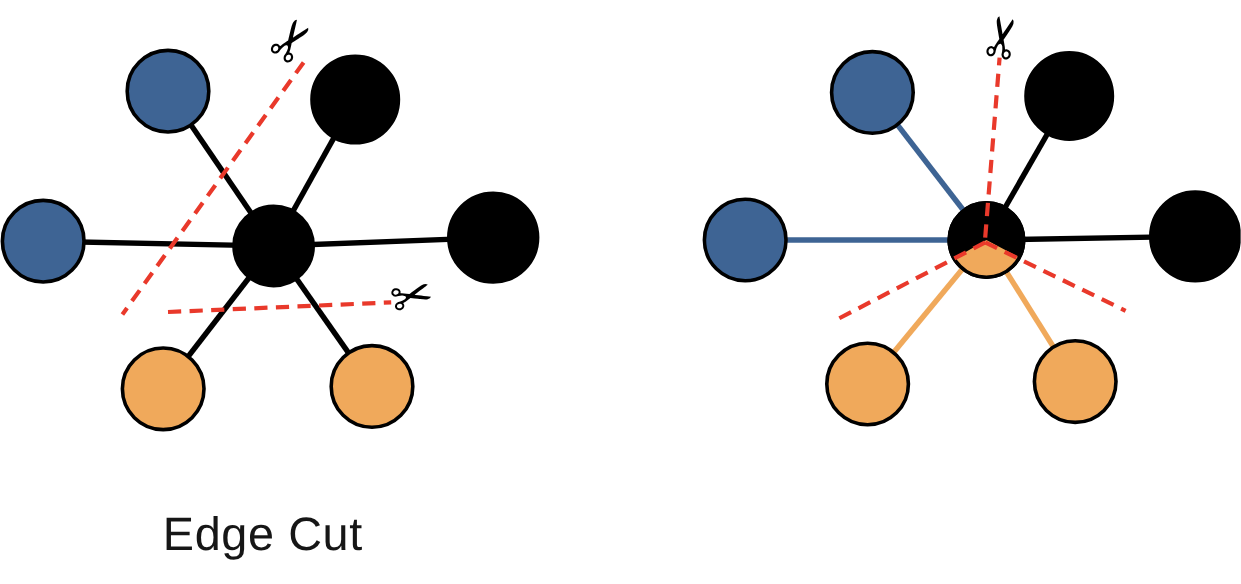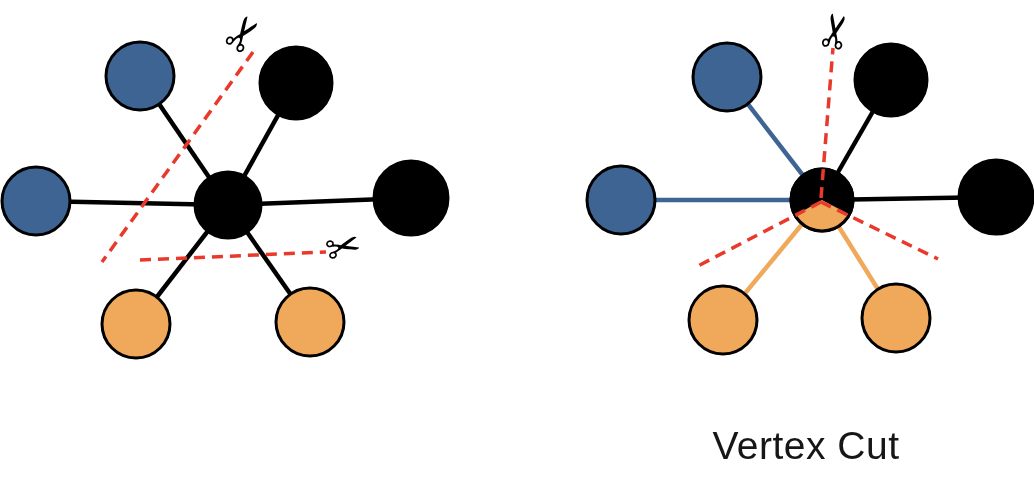--- a/index.html
+++ b/index.html
@@ -76,14 +76,14 @@
       <circle cx="822" cy="200" r="31" fill="none" stroke-width="3" stroke="#000000"></circle>
 
       <line x1="821" y1="198" x2="833" y2="48" stroke-width="3.5" stroke-dasharray="11 7" stroke="#e9392b"></line>
       <line x1="821" y1="202" x2="696" y2="267" stroke-width="3.5" stroke-dasharray="11 7" stroke="#e9392b"></line>
       <line x1="821" y1="202" x2="938" y2="259" stroke-width="3.5" stroke-dasharray="11 7" stroke="#e9392b"></line>
 
       <text class="scissors" x="839" y="32" font-size="46" text-anchor="middle" dominant-baseline="middle" transform="rotate(-78 839 32)" fill="#000000">✂</text>
     </g>
   </svg>
 
-  <div class="caption vertex">Vertex Cut</div>
+  <div class="caption edge">Edge Cut</div>
 </div>
 
 </body></html>

